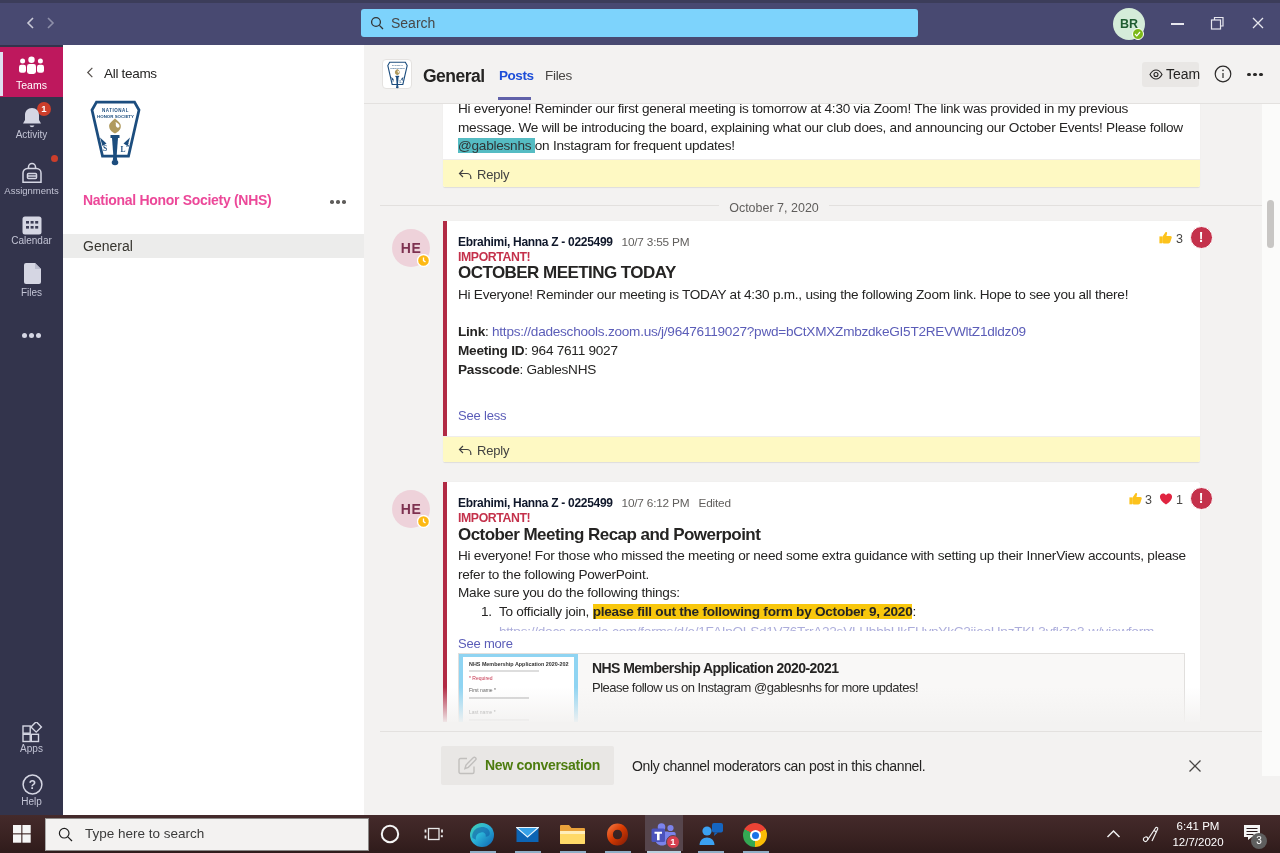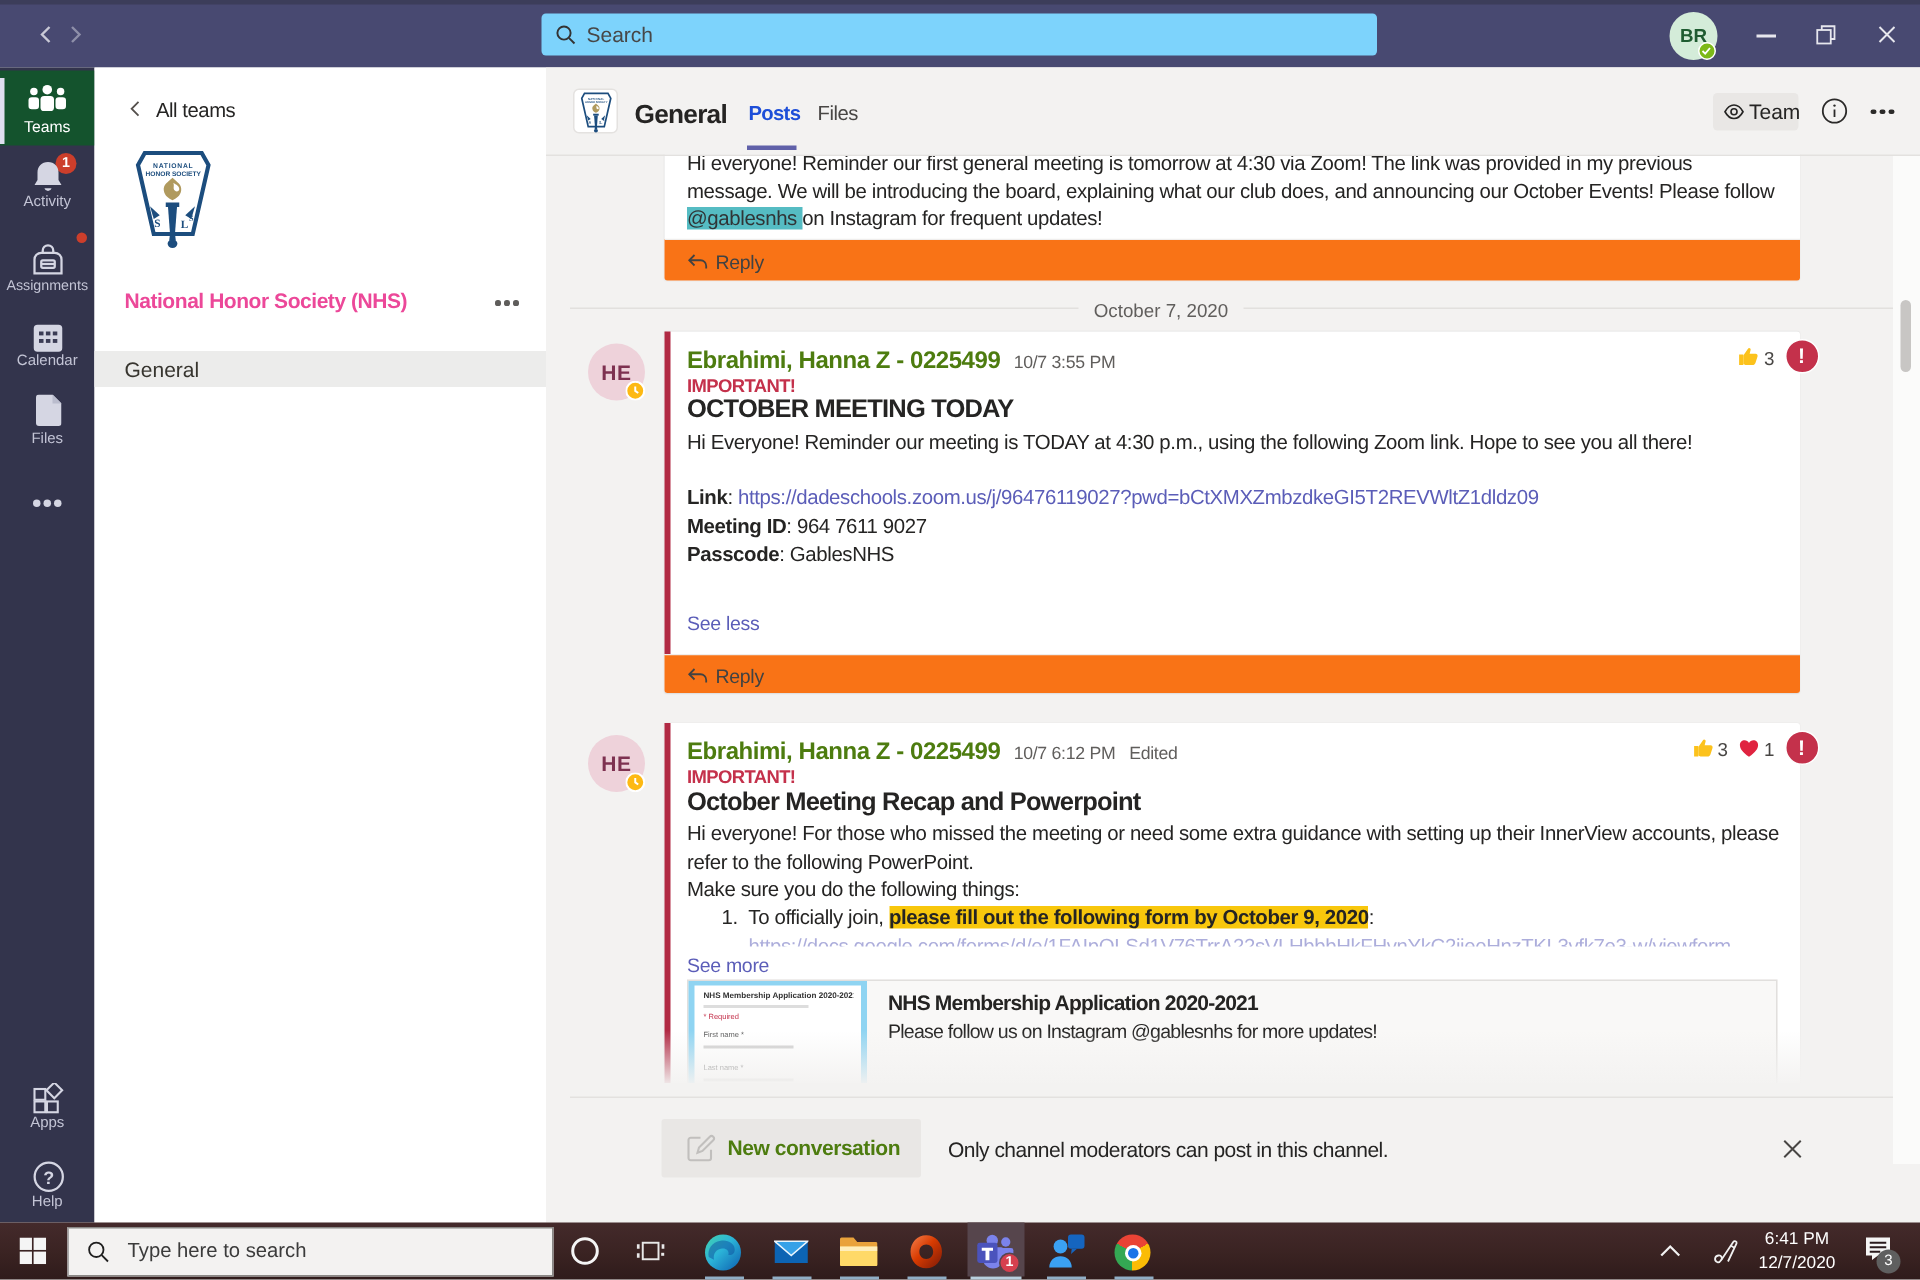--- a/index.html
+++ b/index.html
@@ -4,21 +4,21 @@
 html,body{width:1280px;height:853px;overflow:hidden;background:#f3f2f1;font-family:"Liberation Sans",sans-serif}
 .abs{position:absolute}
 svg{display:block}
 
 #titlebar{position:absolute;left:0;top:0;width:1280px;height:45px;background:#484971}
 #titlebar .topline{position:absolute;left:0;top:0;width:1280px;height:3px;background:#3c3d5a}
 #searchbox{position:absolute;left:361px;top:9px;width:557px;height:28px;background:#7dd3fc;border-radius:3px}
 #searchbox .stxt{position:absolute;left:30px;top:6px;font-size:14px;color:#474747}
 
 #rail{position:absolute;left:0;top:45px;width:63px;height:770px;background:#33344c}
-#railtile{position:absolute;left:0;top:2px;width:63px;height:50px;background:#14532d}
+#railtile{position:absolute;left:0;top:2px;width:63px;height:50px;background:#be185d}
 #railind{position:absolute;left:0;top:5px;width:3px;height:44px;background:#dfdff0}
 .rlab{position:absolute;width:63px;text-align:center;font-size:10px;color:#c3c4d5}
 .rlabw{color:#fff;font-size:10.5px}
 .badge1{position:absolute;left:37px;top:57px;width:14px;height:14px;border-radius:50%;background:#cc3e2b;color:#fff;font-size:9.5px;font-weight:bold;text-align:center;line-height:14px}
 .reddot{position:absolute;left:51px;top:110px;width:7px;height:7px;border-radius:50%;background:#cc3e2b}
 
 #panel{position:absolute;left:63px;top:45px;width:301px;height:770px;background:#fff}
 #allteams{position:absolute;left:41px;top:21px;font-size:13.5px;color:#252423;letter-spacing:-0.3px}
 #teamname{position:absolute;left:20px;top:147px;font-size:14px;font-weight:bold;color:#ec4899;letter-spacing:-0.3px}
 #genrow{position:absolute;left:0;top:189px;width:301px;height:24px;background:#ececeb}
@@ -30,28 +30,28 @@
 .tab{position:absolute;top:23px;font-size:15px}
 #tabposts{left:135px;color:#1d4ed8;font-weight:bold;font-size:13.5px;letter-spacing:-0.45px}
 #tabfiles{left:181px;color:#484644;font-size:13.5px;letter-spacing:-0.3px}
 #tabund{position:absolute;left:134px;top:52px;width:33px;height:3px;background:#6061a9}
 #teamchip{position:absolute;left:778px;top:17px;width:57px;height:25px;background:#e9e7e5;border-radius:3px}
 #teamchip span{position:absolute;left:24px;top:4px;font-size:14px;color:#252423}
 #hdrline{position:absolute;left:0;top:58px;width:916px;height:1px;background:#e3e1df}
 
 .card{position:absolute;left:79px;width:757px;background:#fff;border-radius:2px;box-shadow:0 0.3px 1px rgba(0,0,0,0.09)}
 .redbar{position:absolute;left:0;top:0;width:4px;background:#b12a44}
-.msgname{font-size:16px;font-weight:bold;color:#4d7c0f;letter-spacing:-0.3px}
+.msgname{font-size:12px;font-weight:bold;color:#0f172a;letter-spacing:-0.3px}
 .msgtime{font-size:11.8px;color:#605e5c;letter-spacing:-0.2px}
 .imp{font-size:12.3px;font-weight:bold;color:#c4314b;letter-spacing:-0.4px}
 .mhead{font-weight:bold;color:#252423;letter-spacing:-0.55px}
 .mbody{font-size:13.6px;color:#252423;line-height:18.6px;letter-spacing:-0.25px;white-space:nowrap}
 .mlink{color:#5b5db8;text-decoration:none}
 .seemore{font-size:13px;color:#5b5db8;letter-spacing:-0.2px}
-.replyrow{position:absolute;left:0;width:100%;border-top:1px solid #efedec;background:#f97316;border-radius:0 0 2px 2px}
+.replyrow{position:absolute;left:0;width:100%;border-top:1px solid #efedec;background:#fef9c3;border-radius:0 0 2px 2px}
 .replytxt{position:absolute;left:34px;top:7px;font-size:13px;color:#424242;letter-spacing:-0.2px}
 .rcount{font-size:12.5px;color:#484644}
 
 .avatar{position:absolute;left:28px;width:38px;height:38px;border-radius:50%;background:#eed2da;color:#7e3150;font-weight:bold;font-size:14px;text-align:center;line-height:38px;letter-spacing:0.5px}
 .astat{position:absolute;left:25px;top:25px;width:13px;height:13px}
 
 #newconv{position:absolute;left:77px;top:701px;width:173px;height:39px;background:#e9e7e5;border-radius:2px}
 #newconv span{position:absolute;left:44px;top:11px;font-size:14px;font-weight:bold;color:#4d7c0f;letter-spacing:-0.3px}
 #modmsg{position:absolute;left:268px;top:713px;font-size:14px;color:#252423;letter-spacing:-0.35px}
 

